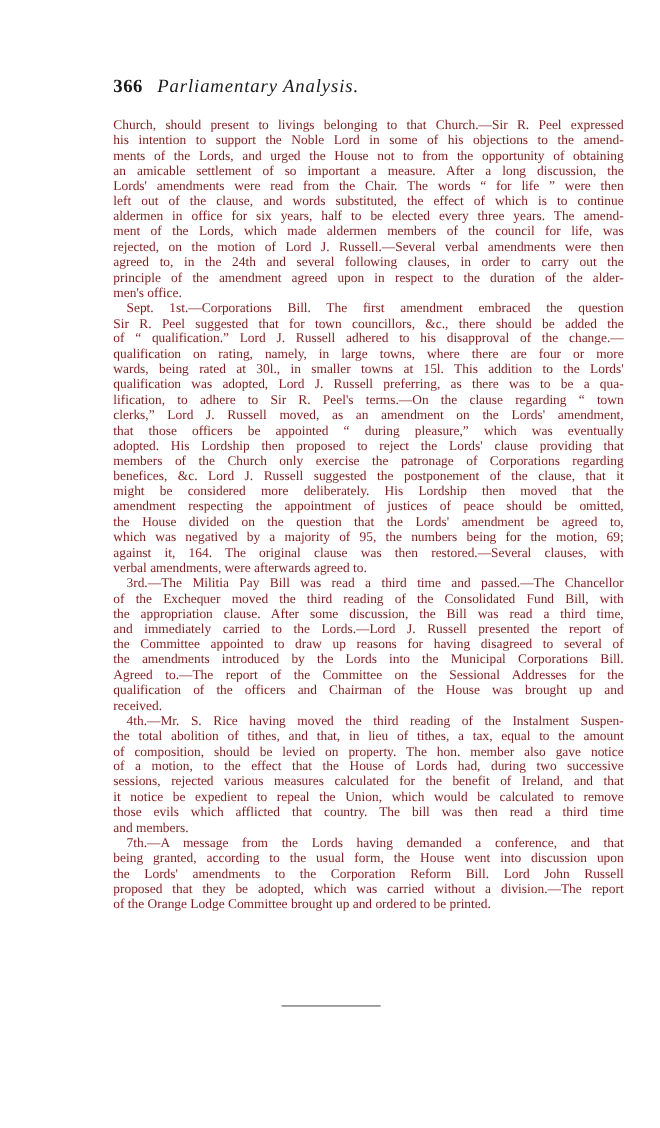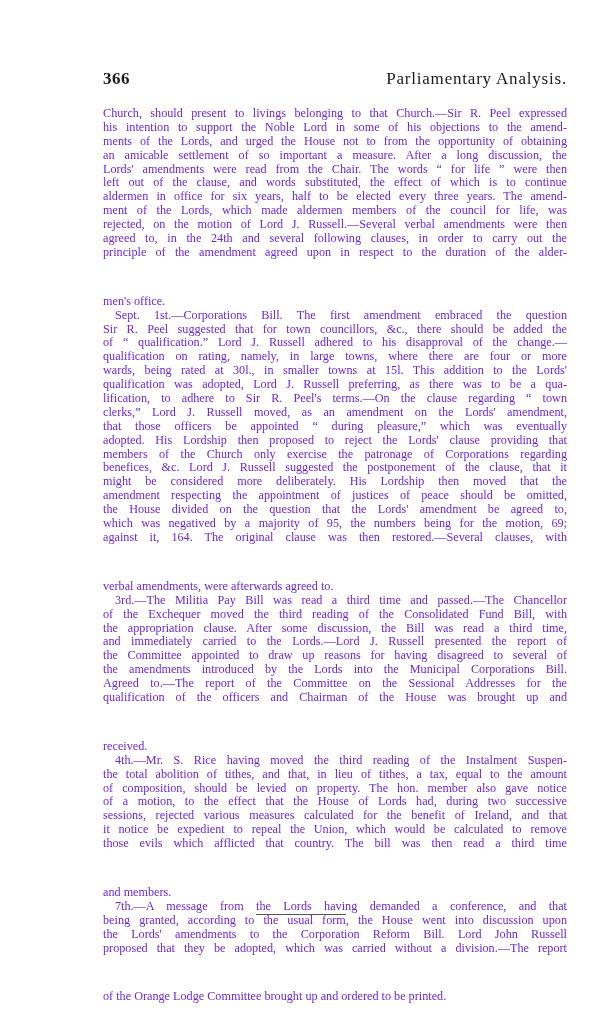--- a/index.html
+++ b/index.html
@@ -1,25 +1,25 @@
 <!DOCTYPE html>
 <html><head>
 <meta charset="utf-8">
 <style>
   html, body { margin: 0; padding: 0; background: #ffffff; }
   body { width: 600px; height: 1025px; position: relative; overflow: hidden; }
   .page { position: absolute; left: 0; top: 0; width: 600px; height: 754px; background: #fff; }
   .header { position: absolute; left: 103px; top: 69px; width: 464px; height: 22px; color: #1a1a1a;
     font-family: "Liberation Serif", "DejaVu Serif", serif; }
   .page-number { position: absolute; left: 0; top: 0; font-size: 17px; font-weight: bold; letter-spacing: 0.5px; }
-  .running-title { position: absolute; left: 0; right: 0; top: 0; text-align: right; font-size: 17px; letter-spacing: 0.8px; padding-left: 40px; }
-  .body { position: absolute; left: 103px; top: 107px; width: 464px; color: #6d28d9;
+  .running-title { position: absolute; left: 0; right: 0; top: 0; text-align: left; font-size: 17px; font-style: italic; letter-spacing: 0.8px; padding-left: 40px; }
+  .body { position: absolute; left: 103px; top: 107px; width: 464px; color: #7f1d1d;
     font-family: "Liberation Serif", "DejaVu Serif", serif; font-size: 12.2px; line-height: 13.9px; }
   .line { display: block; white-space: nowrap; text-align: justify; text-align-last: justify; height: 13.9px; overflow: visible; }
-  .line.last { text-align-last: left; margin-top: 35px; }
+  .line.last { text-align-last: left; }
   .line.indent { padding-left: 12px; }
   .rule { position: absolute; left: 256px; top: 914px; width: 90px; height: 1px; background: #555; }
 </style>
 </head>
 <body>
 
 <div class="page">
   <div class="header">
     <span class="page-number">366</span>
     <span class="running-title">Parliamentary Analysis.</span>

